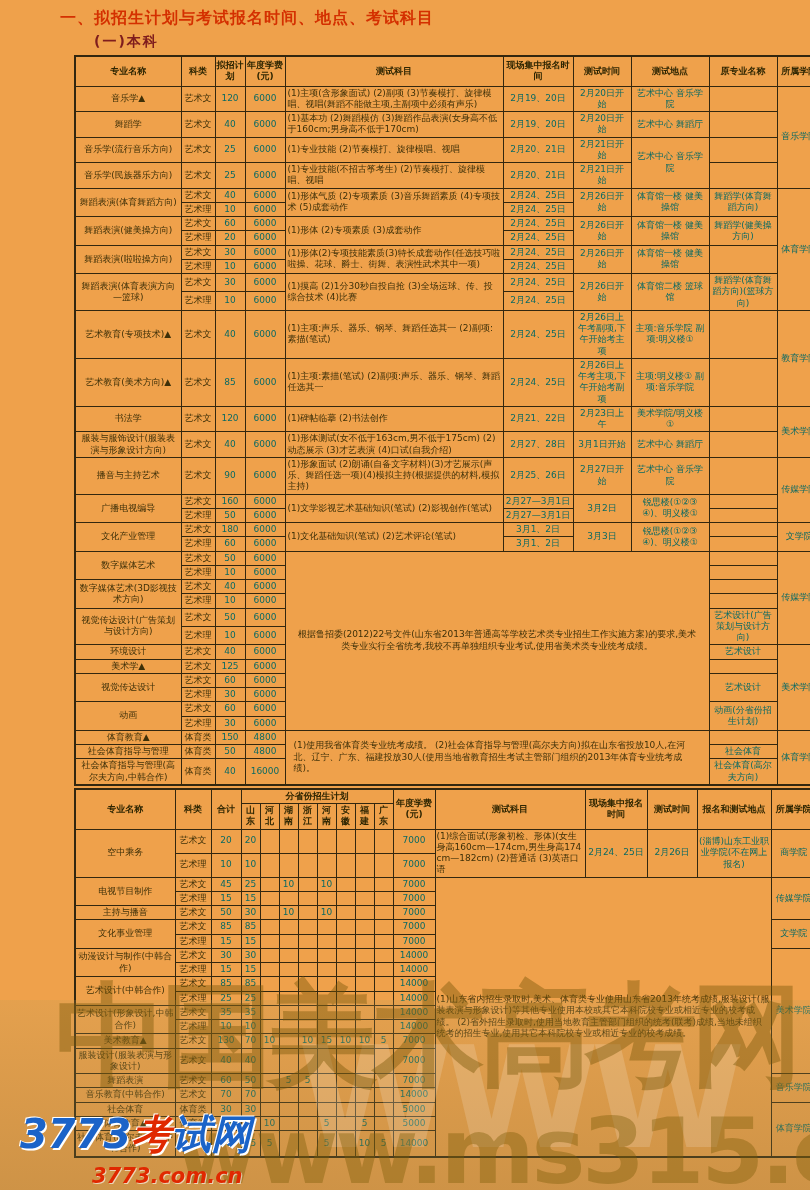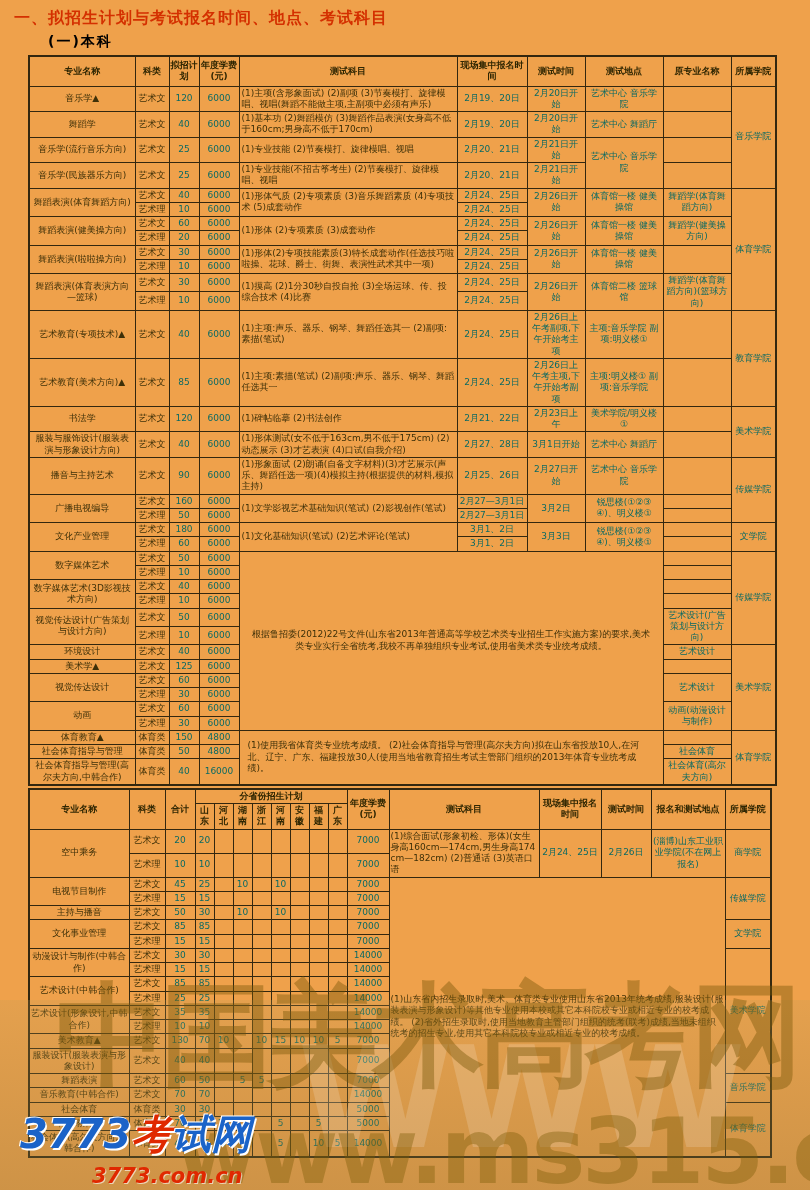--- a/index.html
+++ b/index.html
@@ -3,27 +3,27 @@
 <meta charset="utf-8">
 <style>
   * { box-sizing: border-box; }
   html,body { margin:0; padding:0; }
   body {
     width:810px; height:1190px;
     background:#efa14b;
     font-family:"DejaVu Sans","Liberation Sans",sans-serif;
     position:relative; overflow:hidden;
   }
-  .doc { position:relative; z-index:1; }
+  .doc { position:relative; z-index:1;padding-left:46px; }
   .title {
     color:#d43000; font-size:16px; font-weight:bold;
     margin:8px 0 2px 14px; letter-spacing:1px;
   }
   .section {
-    font-size:14px; font-weight:bold; color:#000000;
+    font-size:14px; font-weight:bold; color:#7f1d1d;
     margin:4px 0 4px 48px; letter-spacing:2px;
   }
   table {
     border-collapse:collapse; table-layout:fixed;
     margin-left:28px; border:2px solid #33270f;
     background:transparent;
   }
   td,th {
     border:1px solid #33270f;
     font-size:9px; color:#3e3008;
@@ -367,21 +367,21 @@
         <tr>
           <td>艺术理</td>
           <td class="teal">30</td>
           <td class="teal">6000</td>
         </tr>
         <tr>
           <td rowspan="2">动画</td>
           <td>艺术文</td>
           <td class="teal">60</td>
           <td class="teal">6000</td>
-          <td rowspan="2" class="teal">动画(动漫设计与制作)</td>
+          <td rowspan="2" class="teal">动画(分省份招生计划)</td>
         </tr>
         <tr>
           <td>艺术理</td>
           <td class="teal">30</td>
           <td class="teal">6000</td>
         </tr>
         <tr>
           <td>体育教育▲</td>
           <td>体育类</td>
           <td class="teal">150</td>

